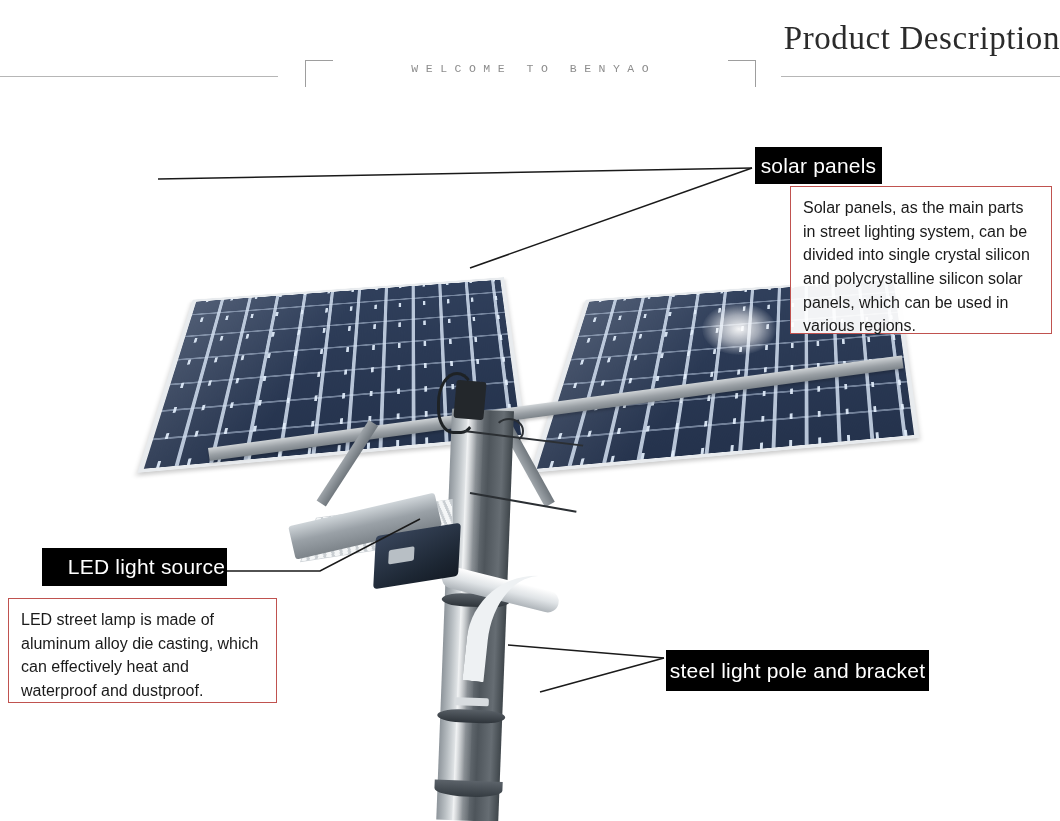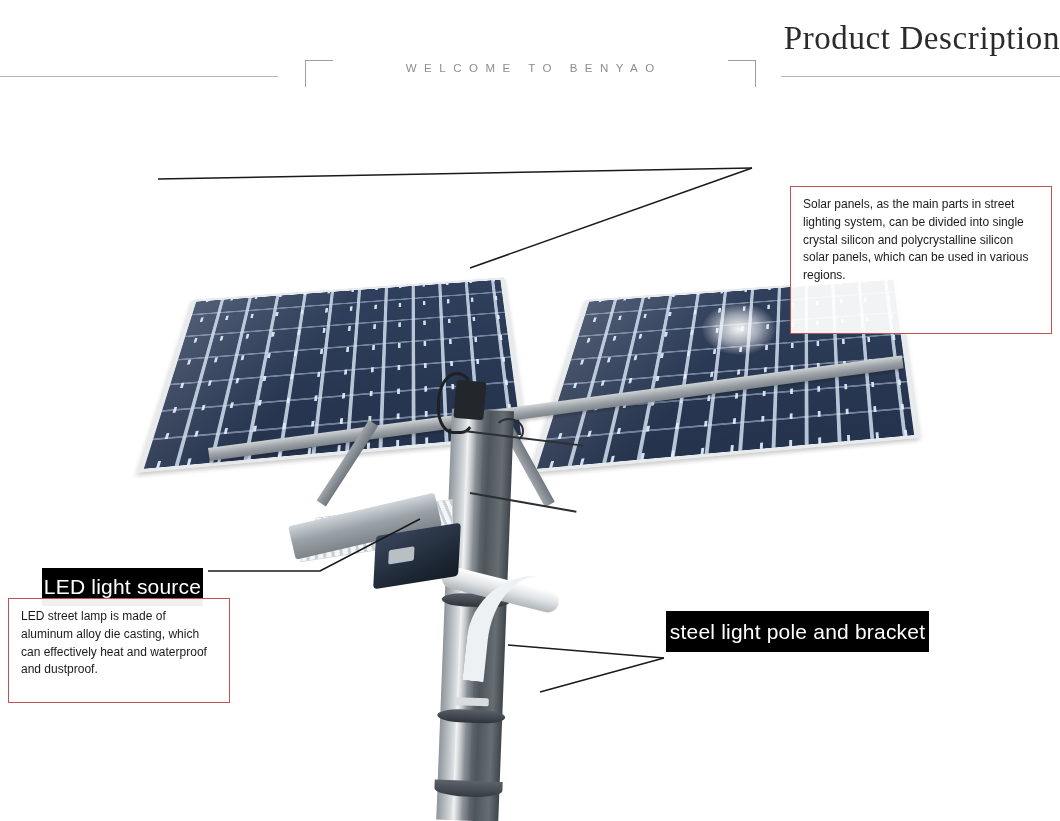--- a/index.html
+++ b/index.html
@@ -27,21 +27,21 @@
     font-size: 33px;
     letter-spacing: 0.6px;
     color: #2b2b2b;
     white-space: nowrap;
   }
   #header-subtitle {
     position: absolute;
     left: 0; top: 62px;
     width: 1060px;
     text-align: center;
-    font-family: Liberation Sans, sans-serif;
+    font-family: Liberation Mono, monospace;
     font-size: 11.5px;
     letter-spacing: 7.5px;
     text-indent: 7.5px;
     color: #8d8d8d;
     white-space: nowrap;
   }
   .hrule {
     position: absolute;
     top: 76px;
     height: 0;
@@ -313,32 +313,32 @@
     justify-content: center;
     white-space: nowrap;
   }
   .desc-box {
     position: absolute;
     background: rgba(255,255,255,0.94);
     border: 1.5px solid #c0524f;
     box-sizing: border-box;
     color: #1a1a1a;
     font-family: "Liberation Sans", sans-serif;
-    font-size: 12px;
+    font-size: 16px;
     line-height: 1.48;
     padding: 9px 12px;
   }
 
   #label-solar-panels { left: 755px; top: 147px; width: 127px; height: 37px; }
   #desc-solar-panels  { left: 790px; top: 186px; width: 262px; height: 148px; }
 
-  #label-led          { left: 42px;  top: 568px; width: 161px; height: 38px; }
-  #desc-led           { left: 8px;   top: 598px; width: 222px; height: 105px; }
-
-  #label-pole         { left: 666px; top: 611px; width: 263px; height: 41px; }
+  #label-led          { left: 42px;  top: 548px; width: 161px; height: 38px; padding-left: 24px; }
+  #desc-led           { left: 8px;   top: 598px; width: 269px; height: 105px; }
+
+  #label-pole         { left: 666px; top: 650px; width: 263px; height: 41px; }
   #desc-pole          { left: 648px; top: 688px; width: 317px; height: 110px; }
 
   #leaders {
     position: absolute;
     left: 0; top: 0;
     width: 1060px; height: 821px;
     pointer-events: none;
   }
 </style>
 </head>
@@ -402,20 +402,21 @@
 
     <path d="M 158 179 L 752 168" stroke="#1a1a1a" stroke-width="1.6" fill="none"></path>
     <path d="M 470 268 L 752 168" stroke="#1a1a1a" stroke-width="1.6" fill="none"></path>
 
     <path d="M 208 571 L 320 571 L 420 519" stroke="#1a1a1a" stroke-width="1.6" fill="none"></path>
 
     <path d="M 508 645 L 664 658" stroke="#1a1a1a" stroke-width="1.6" fill="none"></path>
     <path d="M 540 692 L 664 658" stroke="#1a1a1a" stroke-width="1.6" fill="none"></path>
   </svg>
 
+  <div id="label-solar-panels" class="label-box">solar panels</div>
   <div id="desc-solar-panels" class="desc-box">Solar panels, as the main parts in street lighting system, can be divided into single crystal silicon and polycrystalline silicon solar panels, which can be used in various regions.</div>
 
   <div id="label-led" class="label-box">LED light source</div>
   <div id="desc-led" class="desc-box">LED street lamp is made of aluminum alloy die casting, which can effectively heat and waterproof and dustproof.</div>
 
   <div id="label-pole" class="label-box">steel light pole and bracket</div>
 
 </div>
 
 </body></html>

